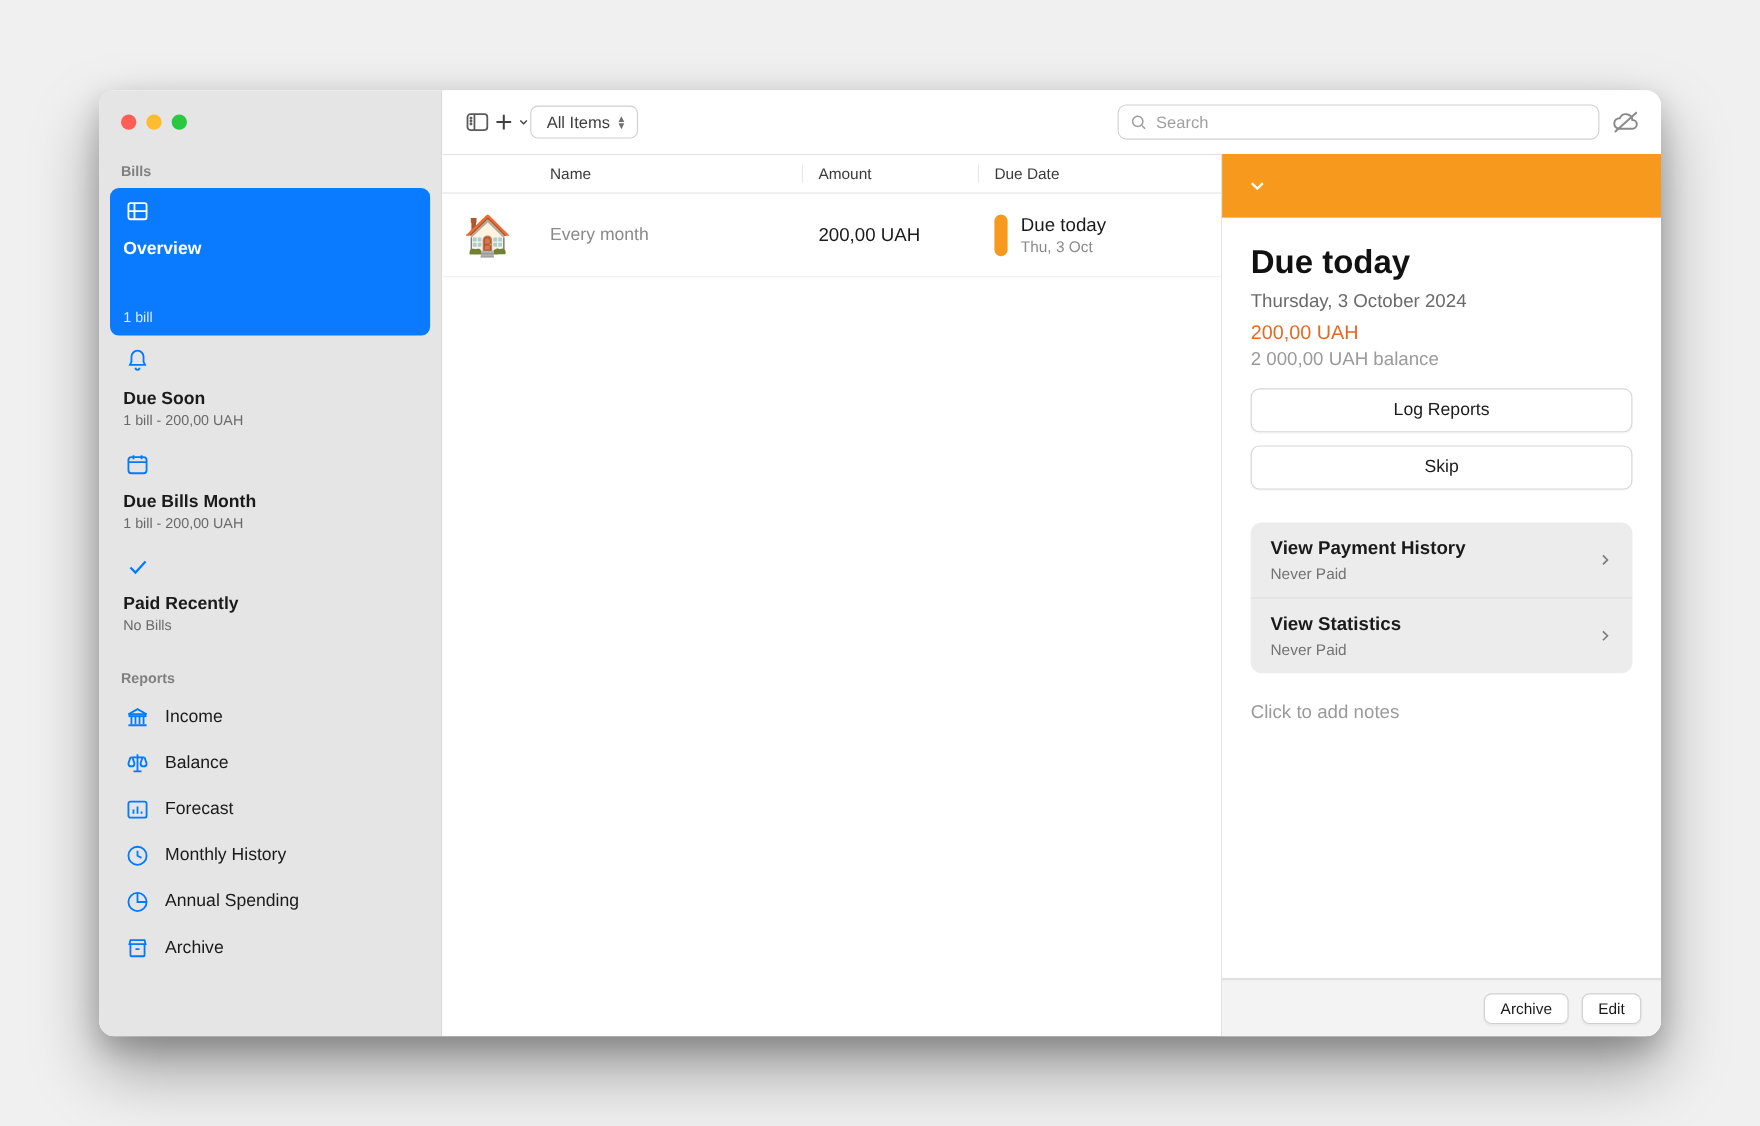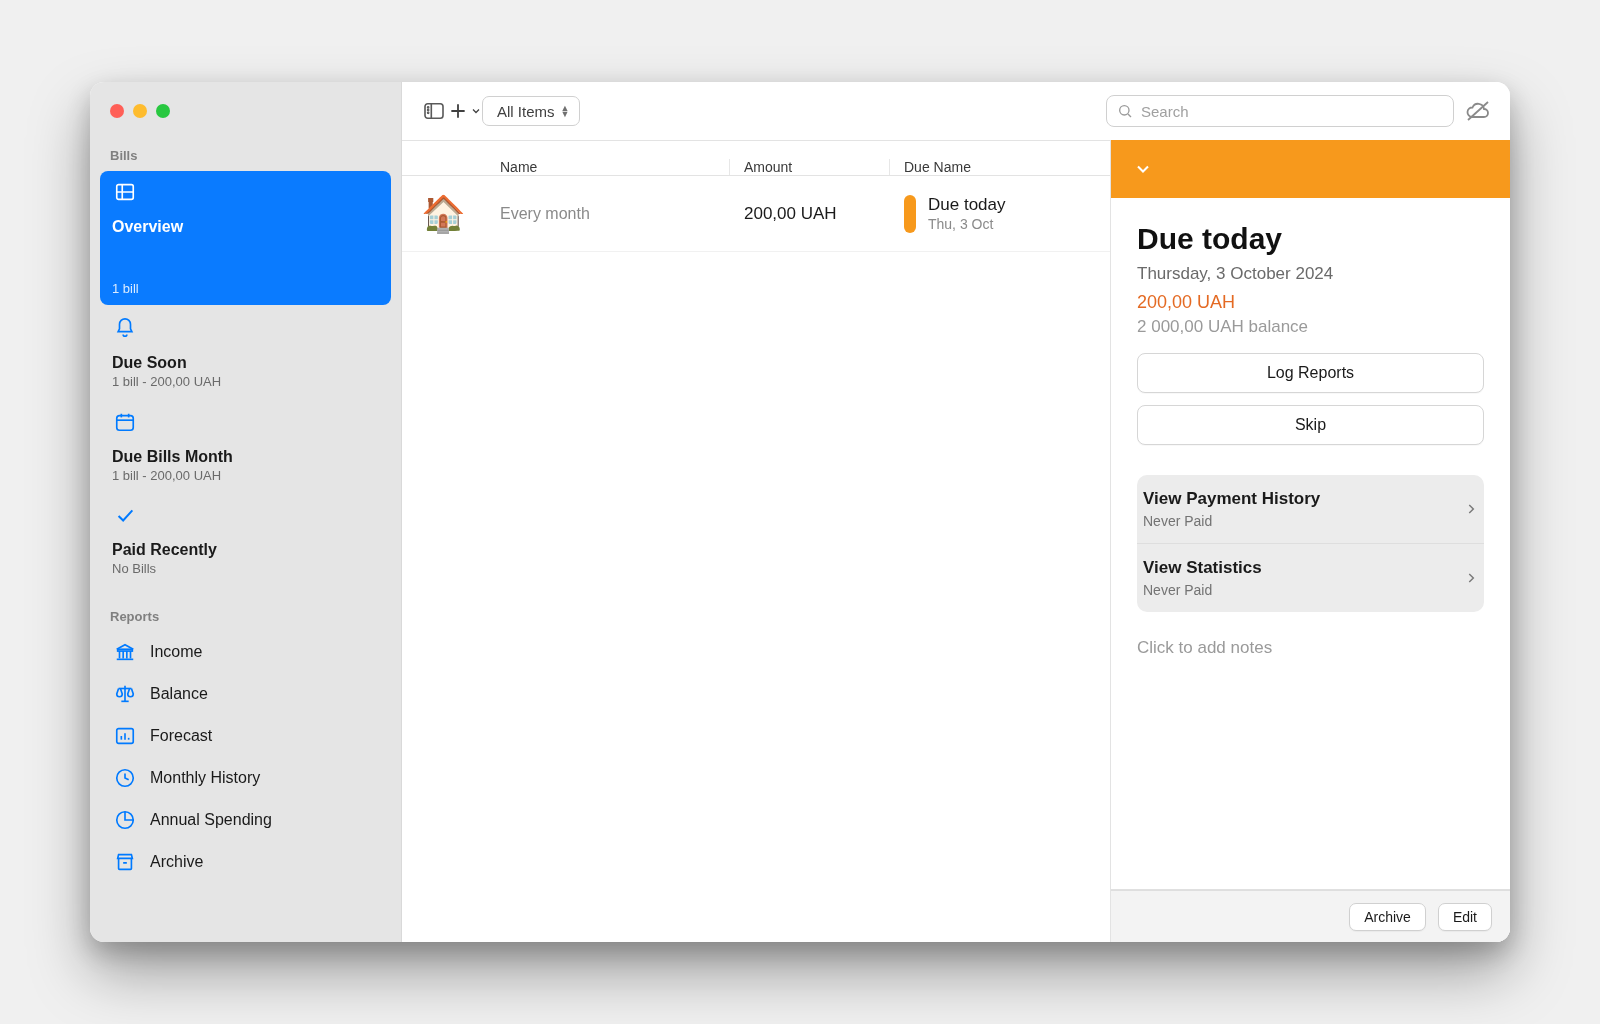--- a/index.html
+++ b/index.html
@@ -83,39 +83,39 @@
     border: 1px solid #d0d0d0;
     border-radius: 7px;
     padding: 0 10px 0 14px;
     display: flex; align-items: center; gap: 6px;
     color: #404040; font-size: 15px;
     background: #fff;
   }
   .filter-chip .updown { display:flex; flex-direction: column; line-height: 6px; font-size: 9px; color: #707070;}
   .search {
     margin-left: auto;
-    width: 348px; height: 32px;
+    width: 438px; height: 32px;
     border: 1px solid #d0d0d0;
     border-radius: 8px;
     display: flex; align-items: center;
     padding: 0 10px; gap: 8px;
     color: #9a9a9a;
   }
   .search input {
     border: none; outline: none; flex:1; font-size: 15px;
     color: #333;
   }
   .search input::placeholder { color: #a0a0a0; }
   .cloud-off { color: #8a8a8a; margin-left: 10px; }
 
   .columns-header {
     height: 36px;
     border-top: 1px solid #e3e3e3;
     border-bottom: 1px solid #e3e3e3;
-    display: flex; align-items: flex-end;
+    display: flex; align-items: center;
     font-size: 14px; color: #3a3a3a;
   }
   .col { display: flex; align-items: center; border-right: 1px solid #e7e7e7; }
   .col:last-child { border-right: none; }
   .col.icon { width: 84px; }
   .col.name { flex: 1; padding-left: 14px; }
   .col.amount { width: 160px; padding-left: 14px; }
   .col.due { width: 220px; padding-left: 14px; }
 
   .rows { flex:1; overflow:auto; }
@@ -162,21 +162,21 @@
     box-shadow: 0 1px 1px rgba(0,0,0,0.03);
   }
   .d-card {
     margin-top: 30px;
     background: #ececec;
     border-radius: 10px;
     padding: 0;
   }
   .d-card-row {
     display:flex; align-items:center; justify-content:space-between;
-    padding: 14px 6px;
+    padding: 14px 18px;
     border-bottom: 1px solid #dedede;
   }
   .d-card-row:last-child { border-bottom: none;}
   .d-card-row .left .h { font-size: 17px; font-weight: 700; color: #1a1a1a; }
   .d-card-row .left .s { font-size: 14px; color: #737373; margin-top: 4px; }
   .d-card-row .chev { color: #7a7a7a; }
   .notes {
     margin-top: 26px; color: #9a9a9a; font-size: 17px;
   }
   .detail-footer {
@@ -378,21 +378,21 @@
       </div>
     </div>
 
     <div style="display:flex; flex:1; min-height:0;">
 
       <div style="flex:1; display:flex; flex-direction:column; min-width:0;">
         <div class="columns-header">
           <div class="col icon"></div>
           <div class="col name">Name</div>
           <div class="col amount">Amount</div>
-          <div class="col due">Due Name</div>
+          <div class="col due">Due Date</div>
         </div>
         <div class="rows">
           <div class="row">
             <div class="cell icon">🏠</div>
             <div class="cell name">Every month</div>
             <div class="cell amount">200,00 UAH</div>
             <div class="cell due">
               <div class="pill"></div>
               <div class="due-text">
                 <div class="t1">Due today</div>

